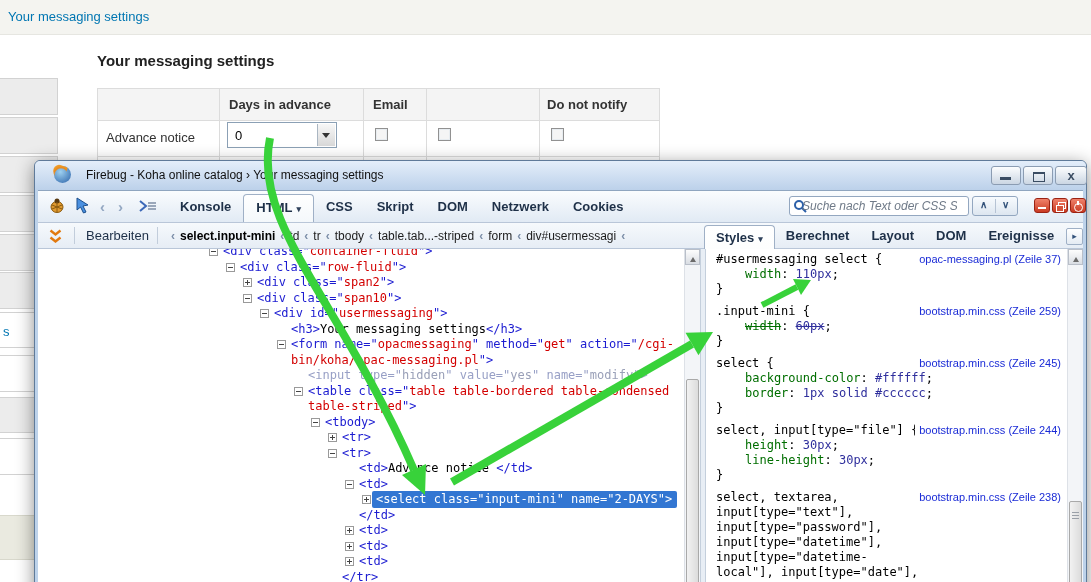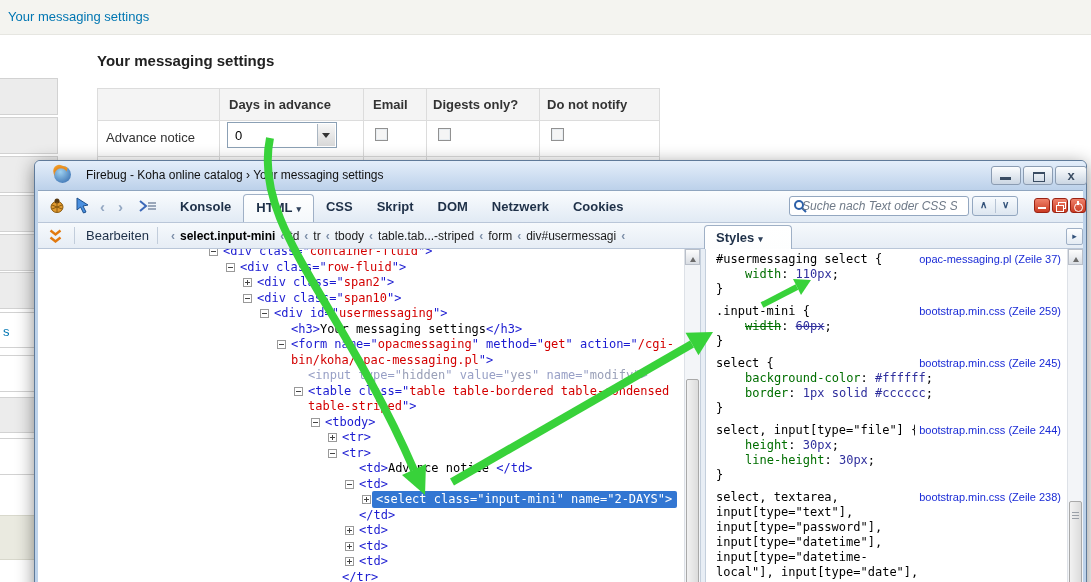--- a/index.html
+++ b/index.html
@@ -68,21 +68,21 @@
   .mb-sq2{position:absolute;left:3px;top:6px;width:6px;height:5px;border:1px solid #fff;background:#d5553c;}
   .mb-pwr{position:absolute;left:3px;top:4px;width:7px;height:7px;border:1.5px solid #fff;border-radius:50%;}
   .mb-pwr::after{content:"";position:absolute;left:2.2px;top:-3px;width:1.6px;height:4px;background:#fff;}
 
   .sep{position:absolute;top:4px;bottom:4px;width:1px;background:#c2cddb;}
   .fb-edit{position:absolute;left:48px;top:0;line-height:25px;font-size:13px;color:#1e3048;cursor:pointer;}
   .fb-path{position:absolute;left:128px;top:0;bottom:0;width:534px;display:flex;align-items:center;overflow:hidden;white-space:nowrap;}
   .path-sep{color:#7c8ea8;font-size:12px;font-weight:bold;margin:0 5px;}
   .path-item{font-size:12px;color:#1c1c1c;cursor:pointer;}
   .path-item.first{font-weight:bold;color:#000;}
-  .fb-rtabs{position:absolute;left:666px;top:0;bottom:-1px;display:flex;align-items:stretch;flex-direction:column;}
+  .fb-rtabs{position:absolute;left:666px;top:0;bottom:-1px;display:flex;align-items:stretch;}
   .fb-rtab{padding:0 11px;line-height:25px;font-size:13px;font-weight:600;color:#1e3048;cursor:pointer;white-space:nowrap;}
   .fb-rtab.active{background:linear-gradient(#ffffff,#fdfefe);border:1px solid #9fb0c6;border-bottom:none;
       border-radius:4px 4px 0 0;line-height:23px;margin-top:2px;font-weight:bold;}
   .rtab-more{position:absolute;left:1028px;top:5px;width:15px;height:15px;border:1px solid #9fb0c6;border-radius:2px;
       background:linear-gradient(#fff,#e4ebf3);font-size:9px;color:#33527a;text-align:center;line-height:14px;cursor:pointer;}
 
   .fb-content{position:absolute;left:0;right:0;top:58px;bottom:0;display:flex;background:#fff;}
   .tree-area{width:646px;position:relative;overflow:hidden;}
   .vsb{width:16px;position:relative;background:#f3f5f8;border-left:1px solid #dde1e7;box-sizing:border-box;}
   .vsb .arr{position:absolute;left:0;top:0;width:15px;height:16px;background:linear-gradient(#fdfdfd,#d9dde3);
@@ -142,21 +142,20 @@
   <div class="pheading">Your messaging settings</div>
 
   <div class="ptable">
     <div class="pt-head"></div>
     <div class="pt-col" style="left:121px;"></div>
     <div class="pt-col" style="left:265px;"></div>
     <div class="pt-col" style="left:328px;"></div>
     <div class="pt-col" style="left:441px;"></div>
     <div class="pt-h" style="left:131px;">Days in advance</div>
     <div class="pt-h" style="left:275px;">Email</div>
-    <div class="pt-h" style="left:335px;">Digests only?</div>
     <div class="pt-h" style="left:449px;">Do not notify</div>
     <div class="pt-rowlabel">Advance notice</div>
     <div class="psel">
       <span class="val">0</span>
       <span class="btn"></span>
     </div>
     <div class="pcheck" style="left:277px;"></div>
     <div class="pcheck" style="left:340px;"></div>
     <div class="pcheck" style="left:453px;"></div>
     <div class="pt-border2"></div>

